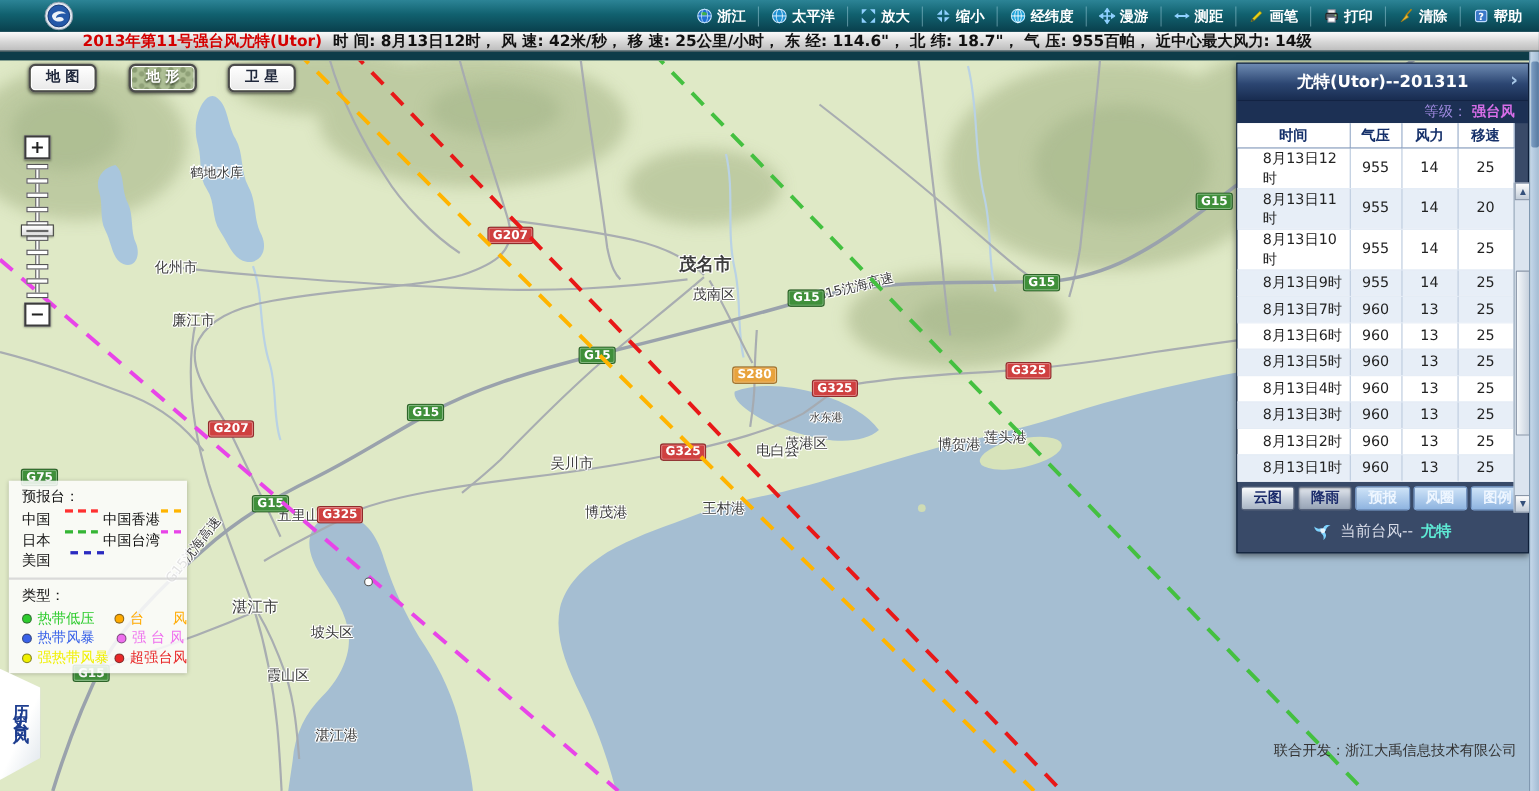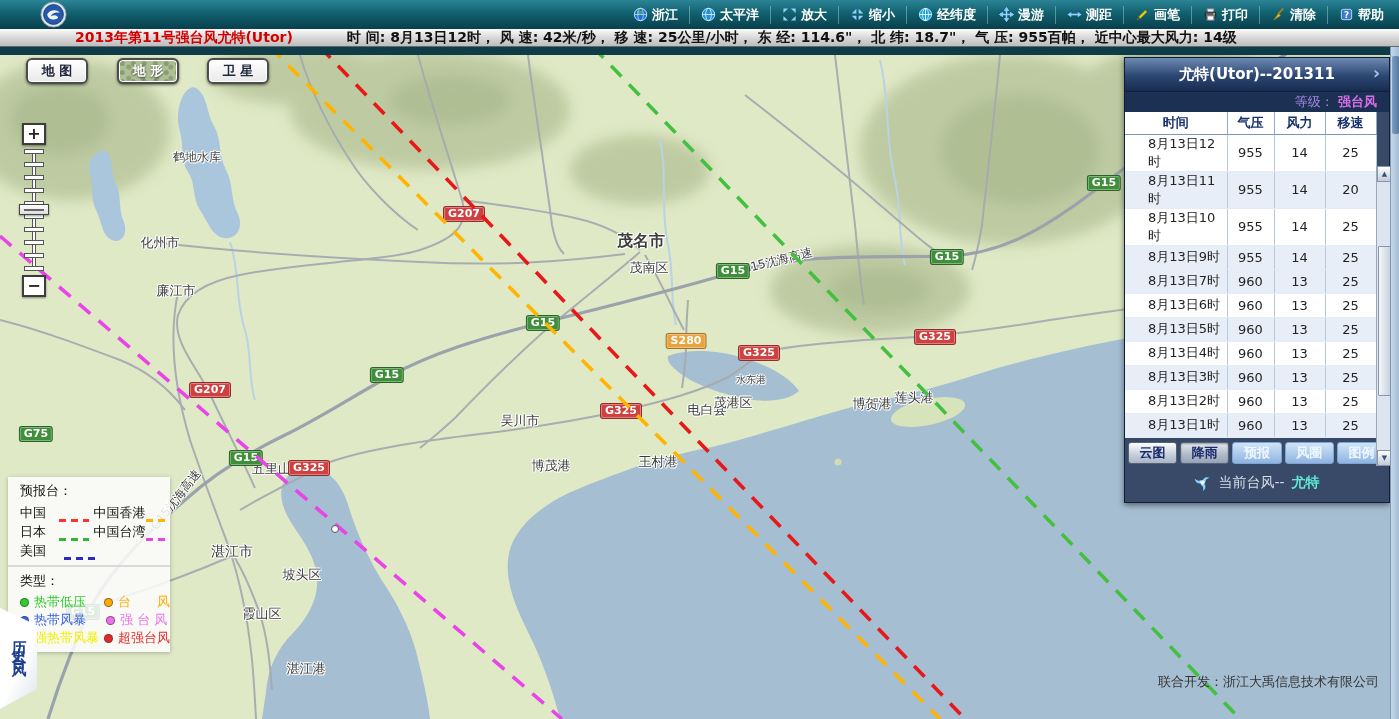--- a/index.html
+++ b/index.html
@@ -15,21 +15,21 @@
     letter-spacing:1px; text-shadow:0 1px 2px rgba(0,0,0,.6); white-space:nowrap; }
   .toolbar { position:absolute; right:4px; top:0; height:29px; display:flex; align-items:center; }
   .tbtn { display:flex; align-items:center; gap:4px; padding:0 11px; height:18px; cursor:pointer;
     color:#fff; font-size:13px; font-weight:bold; border-left:1px solid rgba(170,215,228,.45); white-space:nowrap; }
   .tbtn:first-child { border-left:none; }
 
   
   .infobar { position:absolute; left:0; top:29px; width:1399px; height:18px;
     background:linear-gradient(180deg,#fbfbfb,#d6d6d6 55%,#bdbdbd);
     border-bottom:1px solid #5e6a6e; display:flex; align-items:center; padding-left:75px;
-    font-size:14px; font-weight:bold; color:#111; white-space:nowrap;gap:44px; }
+    font-size:14px; font-weight:bold; color:#111; white-space:nowrap; }
   .infobar .tname { color:#d40000; margin-right:10px; }
 
   
   .map { position:absolute; left:0; top:55px; width:1399px; height:664px; overflow:hidden; background:#dfe9c6; }
   .map svg.layer { position:absolute; left:0; top:0; }
   #labels-layer { position:absolute; left:0; top:0; width:100%; height:100%; }
   .maplabel { position:absolute; color:#3d3d3d; white-space:nowrap;
     text-shadow:1px 0 0 #fff,-1px 0 0 #fff,0 1px 0 #fff,0 -1px 0 #fff,1px 1px 0 #fff,-1px -1px 0 #fff; }
   .badge { position:absolute; transform:translate(-50%,-50%); color:#fff; font-size:11px; font-weight:bold;
     padding:1px 4px 2px; border-radius:3px; border:1px solid rgba(0,0,0,.3);
@@ -51,25 +51,25 @@
   .ztrack { position:relative; width:24px; height:122px; margin:4px 0; display:flex; flex-direction:column;
     justify-content:space-between; align-items:center; }
   .zline { position:absolute; left:10px; top:0; width:4px; height:100%; background:#fff; border:1px solid #555; }
   .ztick { position:relative; width:20px; height:5px; background:#fff; border:1px solid #555; }
   .zhandle { position:absolute; left:-3px; top:55px; width:30px; height:11px; background:linear-gradient(#fff,#dcdcdc);
     border:1px solid #444; box-shadow:0 1px 2px rgba(0,0,0,.4); cursor:pointer; }
   .zhandle:after { content:""; position:absolute; left:4px; right:4px; top:4px; border-top:2px solid #666; }
 
   
   .legend { position:absolute; left:8px; top:437px; width:162px; background:rgba(253,253,253,.86);
-    box-shadow:0 1px 4px rgba(0,0,0,.25); font-size:13px; color:#111;margin-top:40px; }
+    box-shadow:0 1px 4px rgba(0,0,0,.25); font-size:13px; color:#111; }
   .lsec { padding:5px 0 5px 12px; }
   .lsec + .lsec { border-top:2px solid rgba(210,210,210,.8); }
   .ltitle { font-size:13px; margin-bottom:3px; }
-  .lrow { display:flex; align-items:flex-end; height:19px; }
+  .lrow { display:flex; align-items:flex-start; height:19px; }
   .lrow > *:nth-child(1) { width:44px; }
   .lrow > *:nth-child(2) { width:34px; margin-right:5px; }
   .lrow > *:nth-child(3) { width:60px; }
   .lrow > *:nth-child(4) { width:27px; }
   .ldash { height:3px; }
   .trow { display:flex; align-items:center; height:18px; }
   .tdot { width:9px; height:9px; border-radius:50%; border:1px solid rgba(50,50,50,.55); margin-right:5px; flex:0 0 9px; }
   .tlab { white-space:nowrap; }
   .trow > .tlab:nth-child(2) { width:72px; }
 

